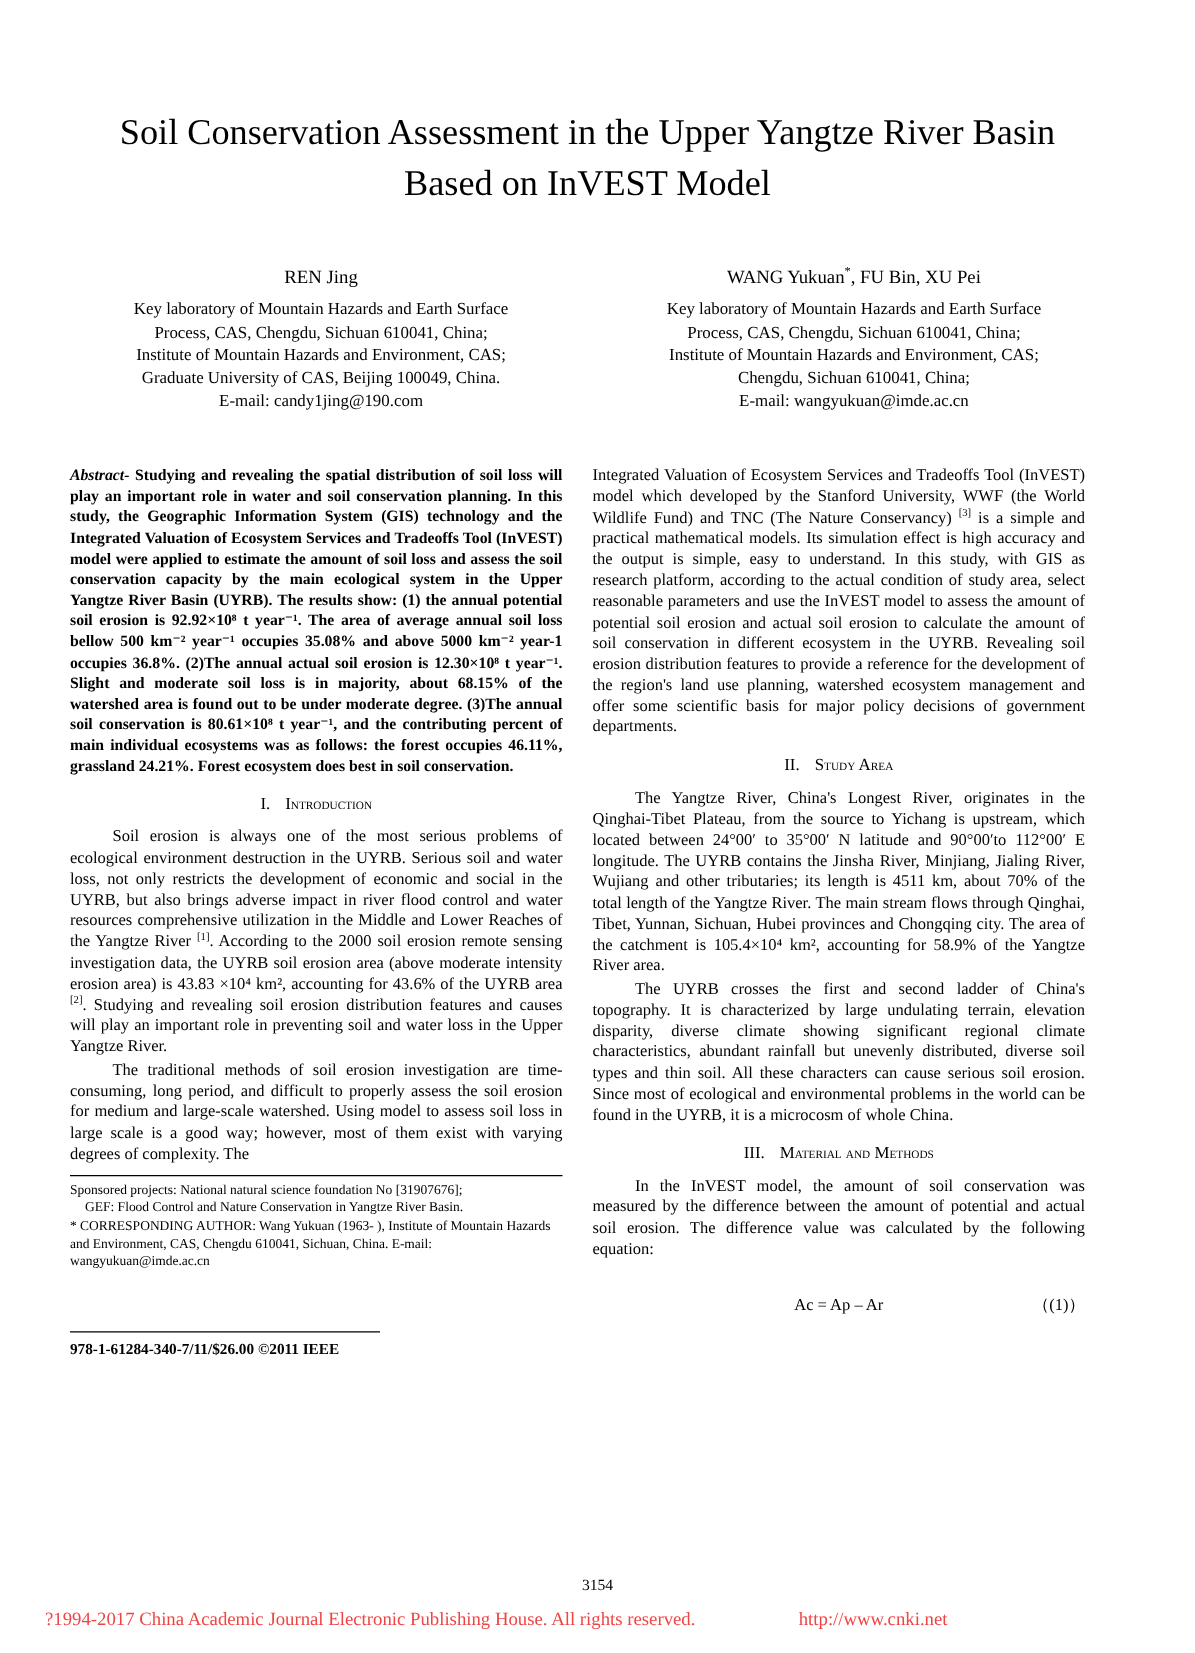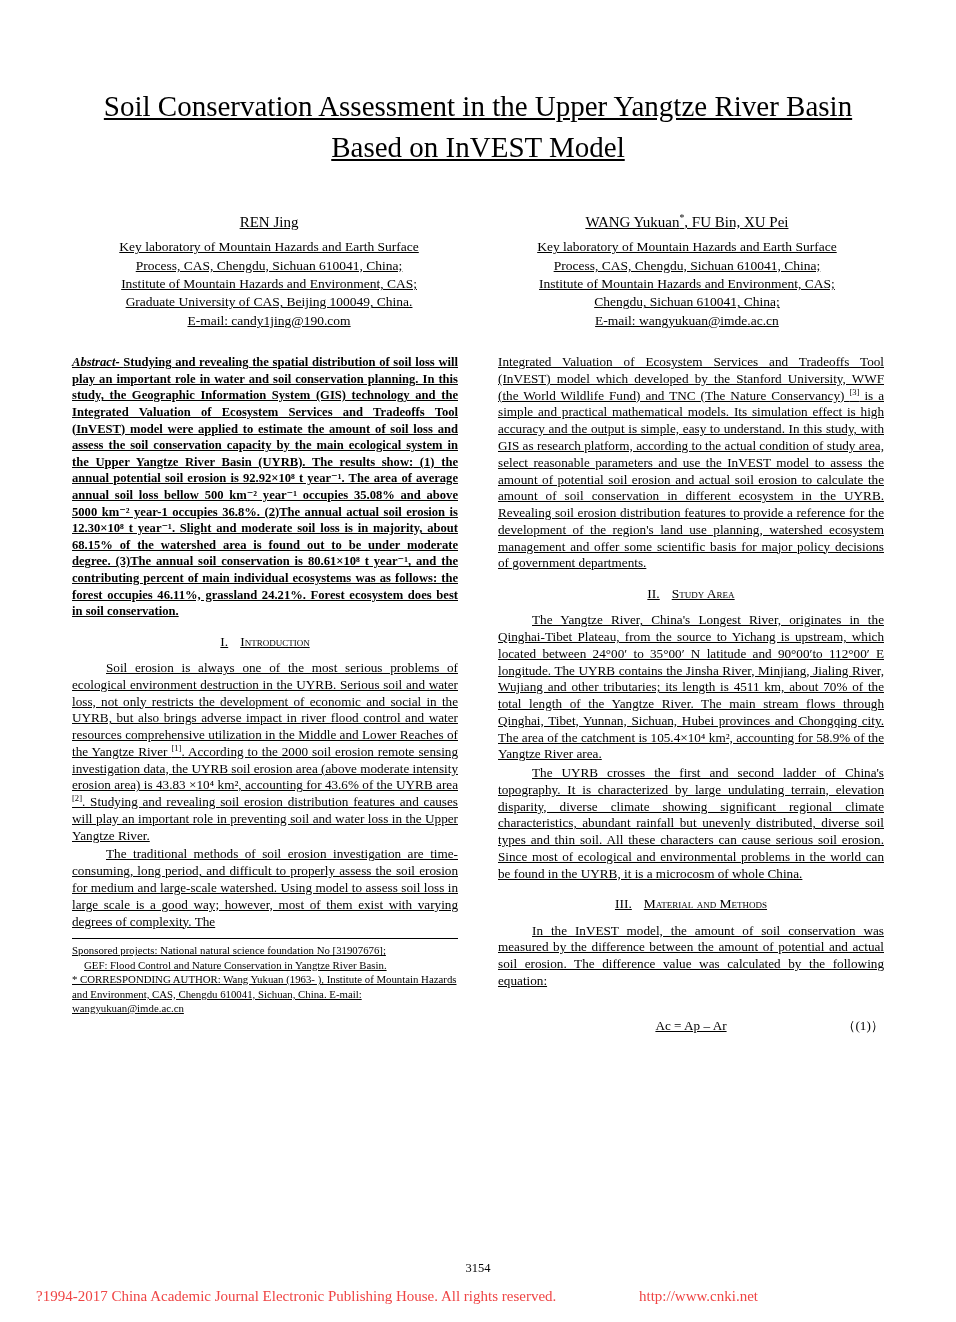--- a/index.html
+++ b/index.html
@@ -3,35 +3,35 @@
 <meta charset="utf-8">
 <style>
   * { margin: 0; padding: 0; box-sizing: border-box; }
   html, body { background: #ffffff; }
   body {
     width: 956px; height: 1322px;
     position: relative; overflow: hidden;
     color: #000;
     font-family: "Liberation Serif", "DejaVu Serif", serif;
   }
-  .page { padding: 86px 72px 0 72px; text-decoration: underline; }
+  .page { padding: 86px 72px 0 56px; }
 
   .title {
     font-size: 29px; line-height: 1.42; font-weight: 400;
     text-align: center; max-width: 770px; margin: 0 auto;
   }
 
   .authors { display: flex; justify-content: space-between; margin-top: 46px; padding: 0 8px; }
   .author { width: 47.5%; text-align: center; }
   .author-name { font-size: 15px; margin-bottom: 7px; }
   .author-affil { font-size: 13.5px; line-height: 1.36; white-space: pre-line; }
   .author-email { font-size: 13.5px; line-height: 1.36; }
   sup { font-size: 0.65em; line-height: 0; }
 
-  .columns { display: flex; gap: 40px; margin-top: 24px; }
+  .columns { display: flex; gap: 24px; margin-top: 42px; }
   .col { width: 394px; font-size: 13.2px; line-height: 1.27; text-align: justify; }
 
   .abstract { font-weight: bold; font-size: 12.6px; line-height: 1.32; }
   .abstract-label { font-style: italic; }
   .keywords { font-weight: bold; font-style: italic; font-size: 12.6px; line-height: 1.32; margin-top: 12px; }
 
   .heading { text-align: center; margin: 13px 0 10px 0; font-size: 13.5px; }
   .heading .num { margin-right: 12px; }
   .sc { font-variant: small-caps; }
 
@@ -100,20 +100,24 @@
 
       <p class="para">The traditional methods of soil erosion investigation are time-consuming, long period, and difficult to properly assess the soil erosion for medium and large-scale watershed. Using model to assess soil loss in large scale is a good way; however, most of them exist with varying degrees of complexity. The</p>
 
       <hr class="footnote-rule">
       <div class="footnotes">
         <div>Sponsored projects: National natural science foundation No [31907676];</div>
         <div class="fn-indent">GEF: Flood Control and Nature Conservation in Yangtze River Basin.</div>
         <div>* CORRESPONDING AUTHOR: Wang Yukuan (1963- ), Institute of Mountain Hazards and Environment, CAS, Chengdu 610041, Sichuan, China. E-mail: wangyukuan@imde.ac.cn</div>
       </div>
 
+      <div class="copyright-block">
+        <hr class="short-rule">
+        <div class="copyright">978-1-61284-340-7/11/$26.00 ©2011 IEEE</div>
+      </div>
     </div>
 
     <div class="col">
       <p class="para no-indent"><span>Integrated Valuation of Ecosystem Services and Tradeoffs Tool (InVEST) model which developed by the Stanford University, WWF (the World Wildlife Fund) and TNC (The Nature Conservancy) </span><sup>[3]</sup><span> is a simple and practical mathematical models. Its simulation effect is high accuracy and the output is simple, easy to understand. In this study, with GIS as research platform, according to the actual condition of study area, select reasonable parameters and use the InVEST model to assess the amount of potential soil erosion and actual soil erosion to calculate the amount of soil conservation in different ecosystem in the UYRB. Revealing soil erosion distribution features to provide a reference for the development of the region's land use planning, watershed ecosystem management and offer some scientific basis for major policy decisions of government departments.</span></p>
 
       <div class="heading">
         <span class="num">II.</span><span class="sc">Study Area</span>
       </div>
 
       <p class="para">The Yangtze River, China's Longest River, originates in the Qinghai-Tibet Plateau, from the source to Yichang is upstream, which located between 24°00′ to 35°00′ N latitude and 90°00′to 112°00′ E longitude. The UYRB contains the Jinsha River, Minjiang, Jialing River, Wujiang and other tributaries; its length is 4511 km, about 70% of the total length of the Yangtze River. The main stream flows through Qinghai, Tibet, Yunnan, Sichuan, Hubei provinces and Chongqing city. The area of the catchment is 105.4×10⁴ km², accounting for 58.9% of the Yangtze River area.</p>

